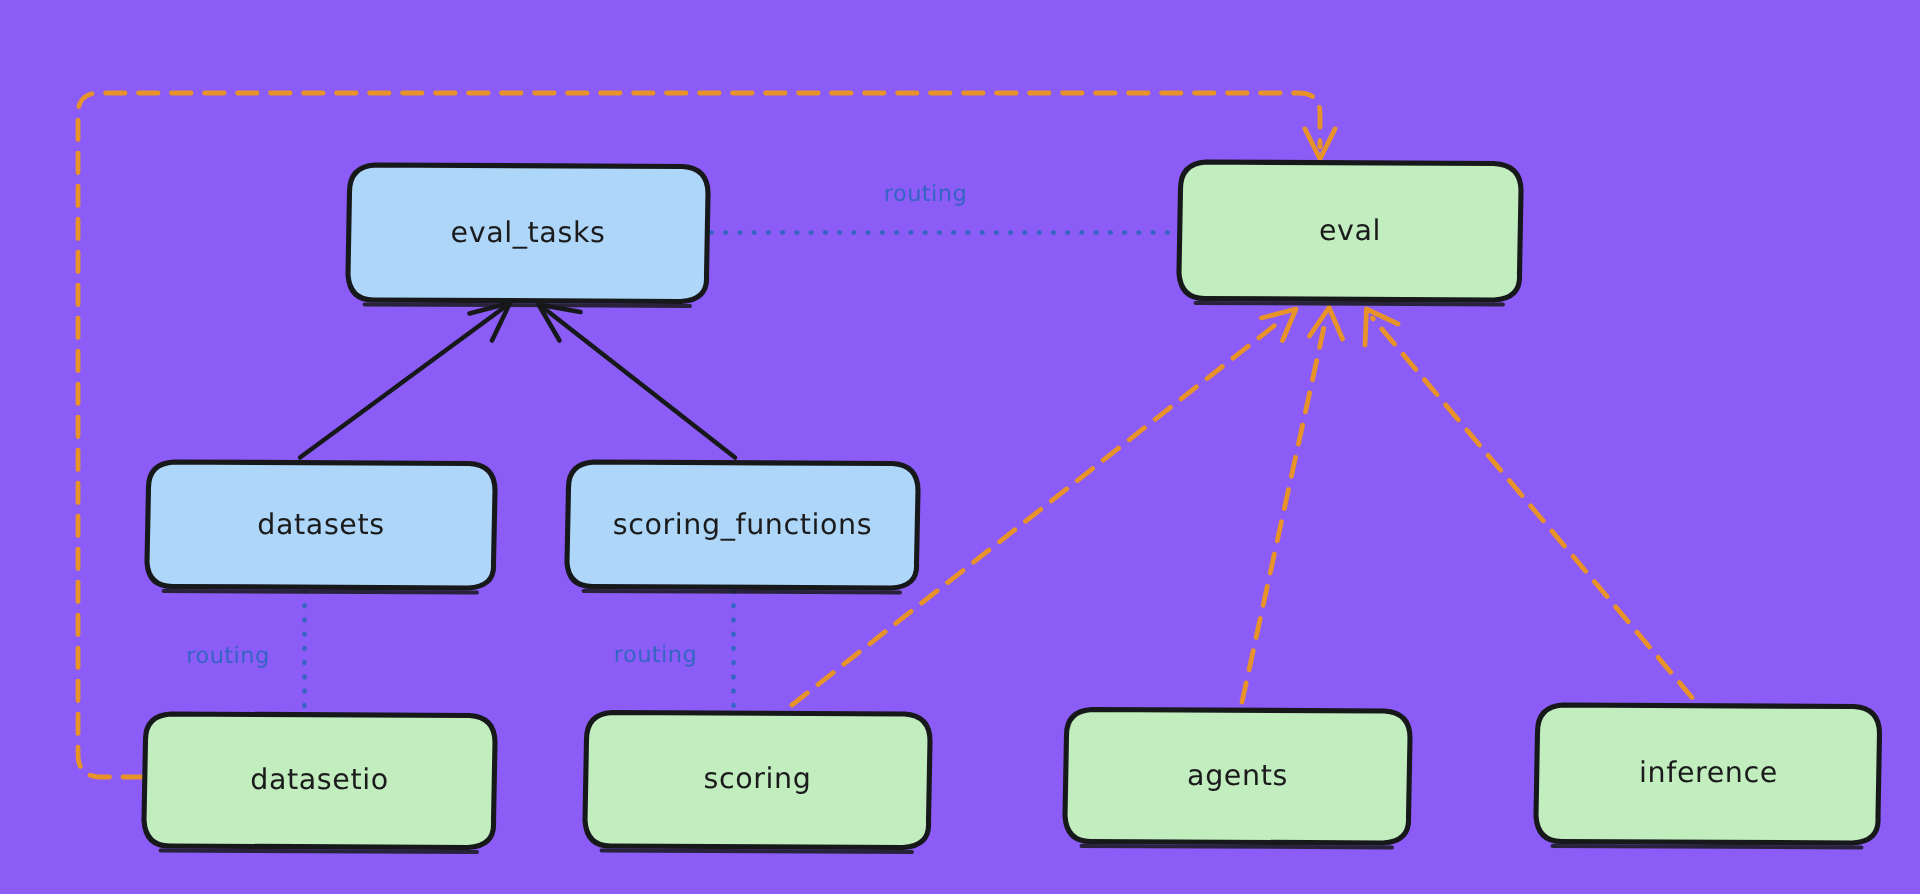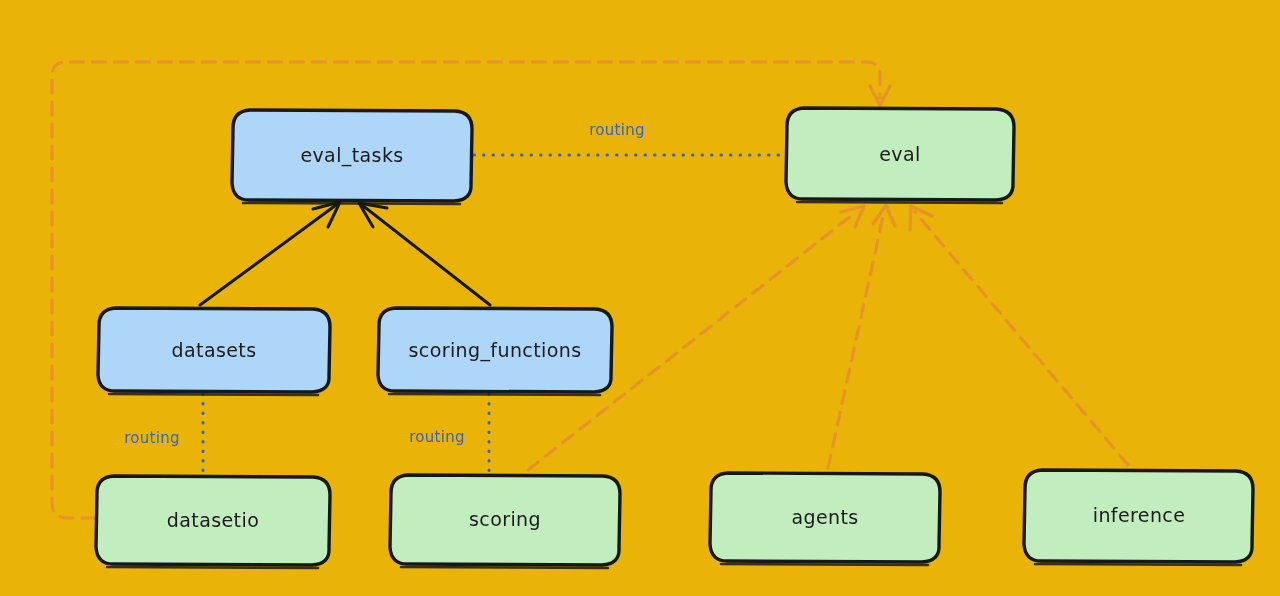--- a/index.html
+++ b/index.html
@@ -7,21 +7,21 @@
     padding: 0;
     background: #ffffff;
   }
   body {
     font-family: "DejaVu Sans", sans-serif;
   }
   #canvas {
     position: relative;
     width: 1280px;
     height: 596px;
-    background: #eab308;
+    background: #8b5cf6;
     overflow: hidden;
   }
   svg.diagram {
     position: absolute;
     inset: 0;
     width: 1280px;
     height: 596px;
   }
   .node-label {
     font-family: "DejaVu Sans", sans-serif;

